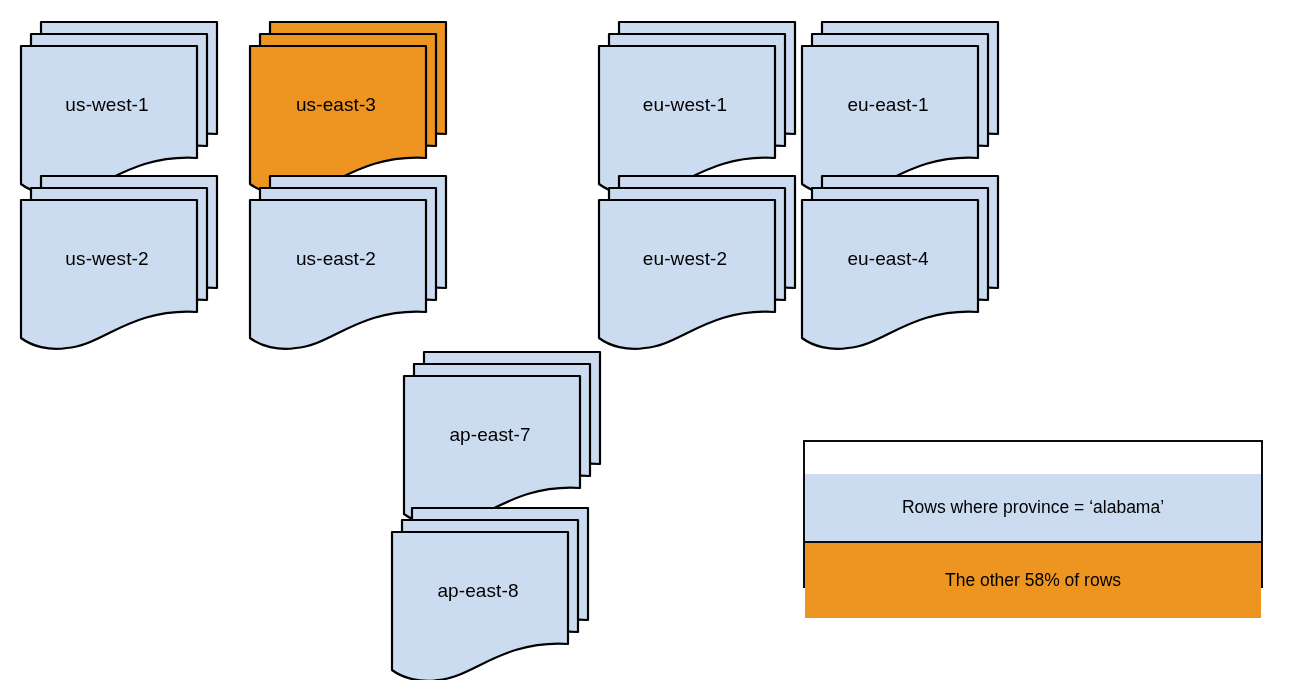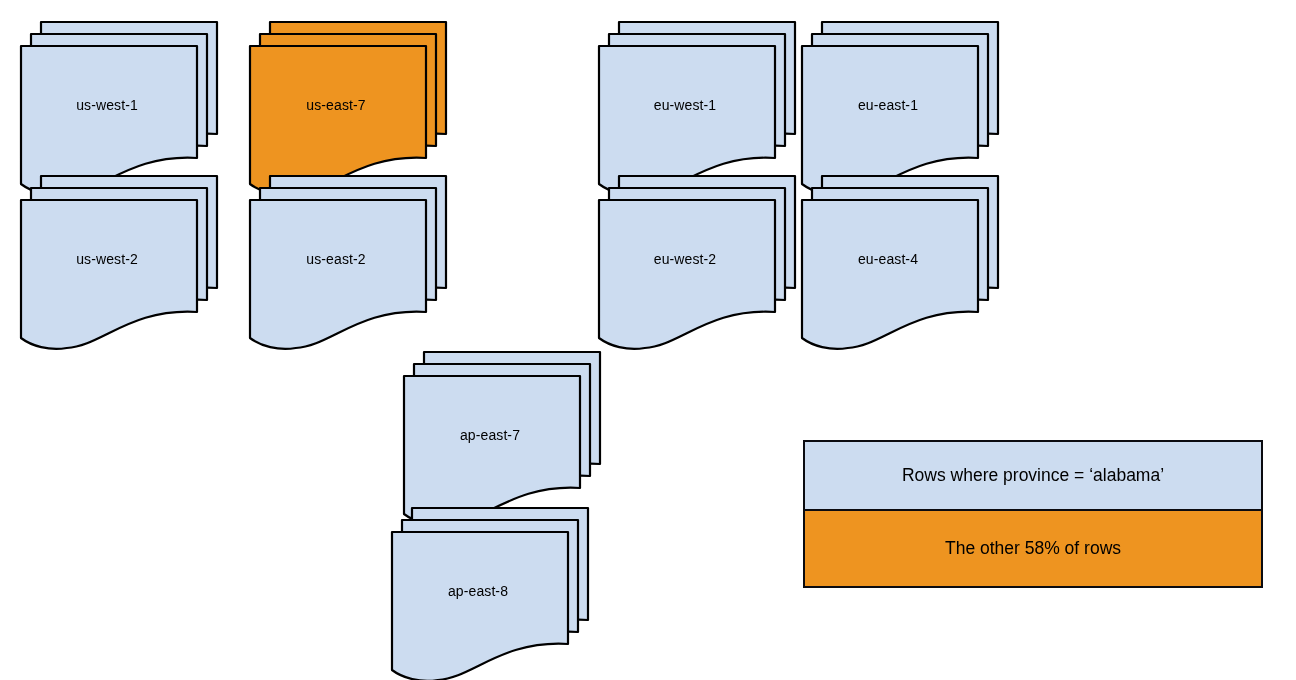--- a/index.html
+++ b/index.html
@@ -44,21 +44,21 @@
 
   .doc-label {
     position: absolute;
     left: 0;
     top: 0;
     width: 176px;
     height: 122px;
     display: flex;
     align-items: center;
     justify-content: center;
-    font-size: 14px;
+    font-size: 19px;
     color: #000000;
     letter-spacing: 0.1px;
     white-space: nowrap;
     pointer-events: none;
   }
 
   
   #legend {
     position: absolute;
     box-sizing: border-box;
@@ -114,21 +114,21 @@
         <div class="doc-layer" style="left: 10px; top: -12px;">
           <svg width="180" height="156" viewBox="-2 -2 180 156">
             <path d="M 0 0 L 176 0 L 176 112 C 109.12 108 80.96000000000001 146 45.760000000000005 148 C 28.16 151 10.559999999999999 146 0 138 Z" class="doc-shape fill-orange"></path>
           </svg>
         </div>
         <div class="doc-layer" style="left: 0px; top: 0px;">
           <svg width="180" height="156" viewBox="-2 -2 180 156">
             <path d="M 0 0 L 176 0 L 176 112 C 109.12 108 80.96000000000001 146 45.760000000000005 148 C 28.16 151 10.559999999999999 146 0 138 Z" class="doc-shape fill-orange"></path>
           </svg>
         </div>
-        <div class="doc-label">us-east-7</div>
+        <div class="doc-label">us-east-3</div>
       </div>
       <div class="doc-stack" style="left: 597px; top: 44px;">
         <div class="doc-layer" style="left: 20px; top: -24px;">
           <svg width="180" height="156" viewBox="-2 -2 180 156">
             <path d="M 0 0 L 176 0 L 176 112 C 109.12 108 80.96000000000001 146 45.760000000000005 148 C 28.16 151 10.559999999999999 146 0 138 Z" class="doc-shape fill-blue"></path>
           </svg>
         </div>
         <div class="doc-layer" style="left: 10px; top: -12px;">
           <svg width="180" height="156" viewBox="-2 -2 180 156">
             <path d="M 0 0 L 176 0 L 176 112 C 109.12 108 80.96000000000001 146 45.760000000000005 148 C 28.16 151 10.559999999999999 146 0 138 Z" class="doc-shape fill-blue"></path>
@@ -263,20 +263,20 @@
         <div class="doc-layer" style="left: 0px; top: 0px;">
           <svg width="180" height="156" viewBox="-2 -2 180 156">
             <path d="M 0 0 L 176 0 L 176 112 C 109.12 108 80.96000000000001 146 45.760000000000005 148 C 28.16 151 10.559999999999999 146 0 138 Z" class="doc-shape fill-blue"></path>
           </svg>
         </div>
         <div class="doc-label">ap-east-8</div>
       </div>
     </div>
 
   <div id="legend" style="left: 803px; top: 440px; width: 460px; height: 148px;">
-    <div class="legend-row top" style="height: 48%;">
+    <div class="legend-row top" style="height: 48%; margin-top: 32px;">
       <span>Rows where province = ‘alabama’</span>
     </div>
     <div class="legend-row bottom" style="height: 52%;">
       <span>The other 58% of rows</span>
     </div>
   </div>
 </div>
 
 </body></html>

